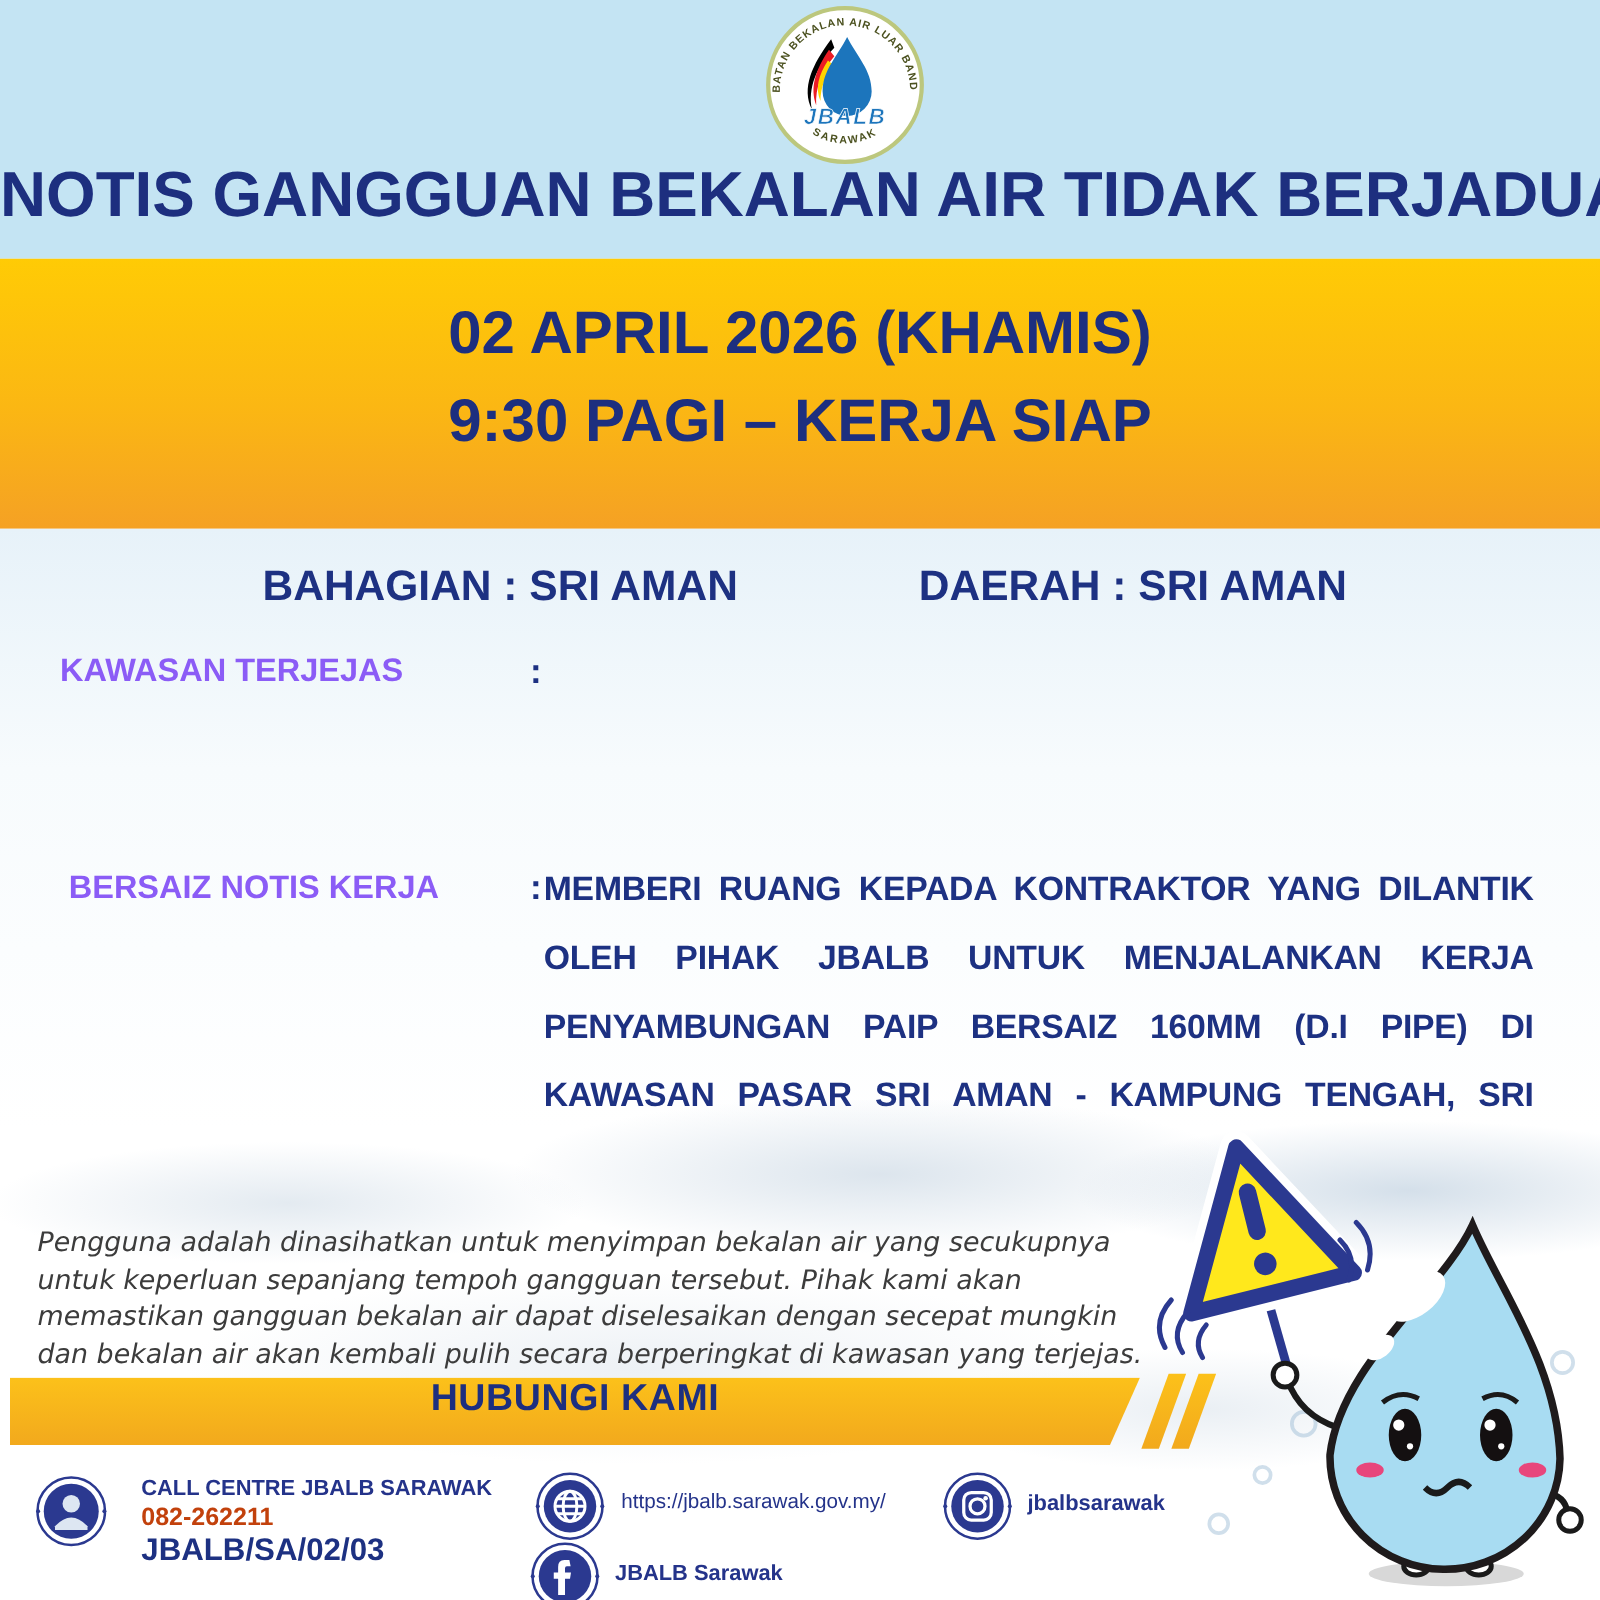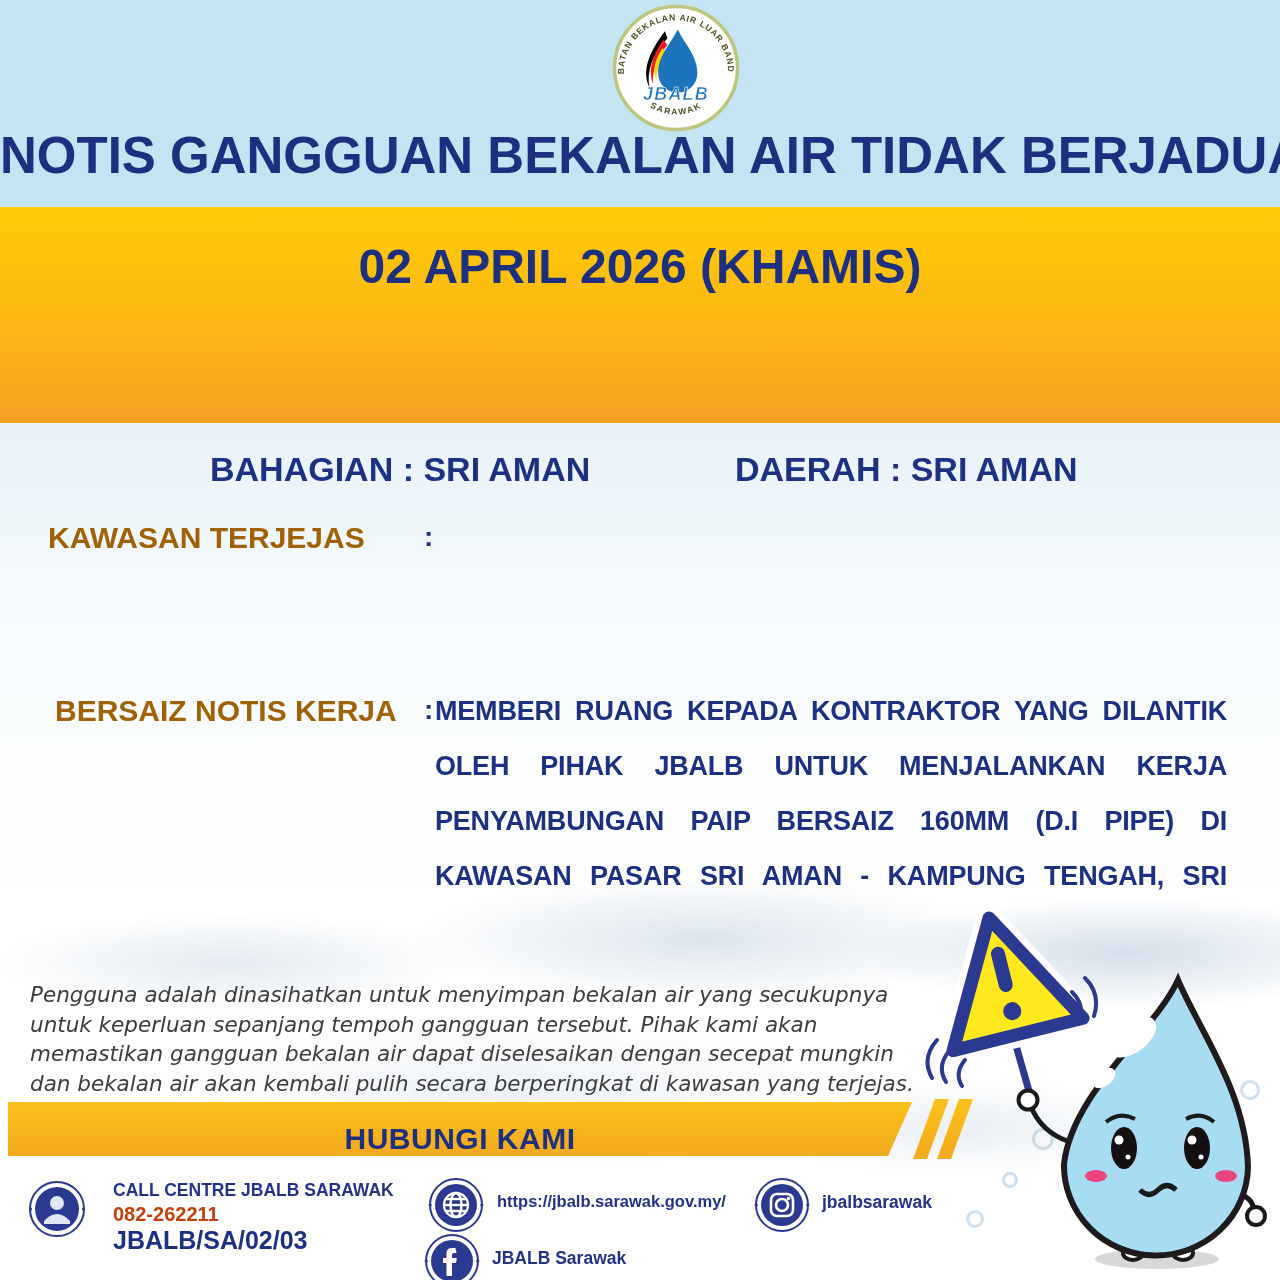--- a/index.html
+++ b/index.html
@@ -21,21 +21,21 @@
     display:flex; flex-direction:column; align-items:center; justify-content:flex-start;
     padding-top:32px; box-sizing:border-box; gap:16px;
   }
   .date-line { font-size:48px; font-weight:bold; color:#1d2f7f; white-space:nowrap; }
   
   .info-bg { position:absolute; left:0; top:423px; width:1280px; height:480px;
     background:linear-gradient(180deg,#e7f2f9 0%, #f7fbfd 40%, #ffffff 100%); }
   .region-row { position:absolute; top:450px; left:0; width:1120px; height:44px; }
   .bahagian { position:absolute; left:210px; top:0; font-size:34px; font-weight:bold; color:#1d3182; white-space:nowrap; }
   .daerah   { position:absolute; left:735px; top:0; font-size:34px; font-weight:bold; color:#1d3182; white-space:nowrap; }
-  .field-label { position:absolute; font-size:30px; font-weight:bold; color:#a16207; white-space:nowrap; }
+  .field-label { position:absolute; font-size:26px; font-weight:bold; color:#8b5cf6; white-space:nowrap; }
   .field-colon { position:absolute; left:424px; font-size:28px; font-weight:bold; color:#1d3182; }
   .kawasan-value {
     position:absolute; left:433px; top:523px; width:790px;
     font-size:25px; font-weight:bold; color:#1d3182; letter-spacing:-0.3px;
   }
   .huraian-value {
     position:absolute; left:435px; top:684px; width:792px;
     font-size:27px; font-weight:bold; color:#1d3182; line-height:55px;
     text-align:justify; letter-spacing:-0.2px;
   }
@@ -54,32 +54,32 @@
   .disclaimer {
     position:absolute; left:30px; top:980px; width:888px;
     font-family:"DejaVu Sans", sans-serif; font-style:italic;
     font-size:21.5px; line-height:29.5px; color:#3c3c3c; font-weight:500;
   }
   
   .hubungi {
     position:absolute; left:8px; top:1102px; width:904px; height:54px;
     background:linear-gradient(180deg,#fcc11a 0%, #f2a91d 100%);
     clip-path:polygon(0 0, 100% 0, calc(100% - 24px) 100%, 0 100%);
-    display:flex; align-items:flex-end; justify-content:center;
+    display:flex; align-items:flex-start; justify-content:center;
   }
   .hubungi span { font-size:30px; font-weight:bold; color:#1d2f7f; letter-spacing:0.5px; }
   .stripe { position:absolute; top:1099px; width:14px; height:60px;
     background:linear-gradient(180deg,#fcc11a,#f2a91d); transform:skewX(-20deg); }
   .stripe.s1 { left:924px; } .stripe.s2 { left:948px; }
   
   .f-icon { position:absolute; }
   .call-label { position:absolute; left:113px; top:1180px; font-size:17.5px; font-weight:bold; color:#24338a; }
   .call-phone { position:absolute; left:113px; top:1203px; font-size:20px;  font-weight:bold; color:#c2410c; }
   .call-ref   { position:absolute; left:113px; top:1226px; font-size:25px;  font-weight:bold; color:#1d3182; }
-  .url-text   { position:absolute; left:497px; top:1192px; font-size:16.5px; font-weight:bold; color:#24338a;text-align:center; }
+  .url-text   { position:absolute; left:497px; top:1192px; font-size:16.5px; font-weight:normal; color:#24338a;text-align:center; }
   .fb-text    { position:absolute; left:492px; top:1248px; font-size:17.5px; font-weight:bold; color:#24338a; }
   .ig-text    { position:absolute; left:822px; top:1192px; font-size:17.5px; font-weight:bold; color:#24338a; }
   
   .mascot { position:absolute; left:920px; top:900px; width:360px; height:380px; z-index:3; }
 </style>
 </head>
 <body>
 
 <div class="poster">
 
@@ -103,20 +103,21 @@
     <path d="M59 52 C50 66 47 78 52 90 C52 77 57 66 64 56 Z" fill="#ffd400"></path>
 
     <path d="M77 30 C 68 48 54 61 54 81 a23 23 0 0 0 46 0 C100 61 86 48 77 30 Z" fill="#1c75bc"></path>
     <text x="75" y="112" text-anchor="middle" font-size="21" font-weight="bold" font-style="italic" fill="#1c75bc" stroke="#ffffff" stroke-width="0.6" letter-spacing="1.5">JBALB</text>
   </svg>
 
   <div class="title">NOTIS GANGGUAN BEKALAN AIR TIDAK BERJADUAL</div>
 
   <div class="date-banner">
     <div class="date-line">02 APRIL 2026 (KHAMIS)</div>
+    <div class="date-line">9:30 PAGI – KERJA SIAP</div>
   </div>
 
   <div class="info-bg"></div>
 
   <div class="region-row">
     <span class="bahagian">BAHAGIAN : SRI AMAN</span>
     <span class="daerah">DAERAH : SRI AMAN</span>
   </div>
 
   <span class="field-label" style="left:48px; top:521px;">KAWASAN TERJEJAS</span>

